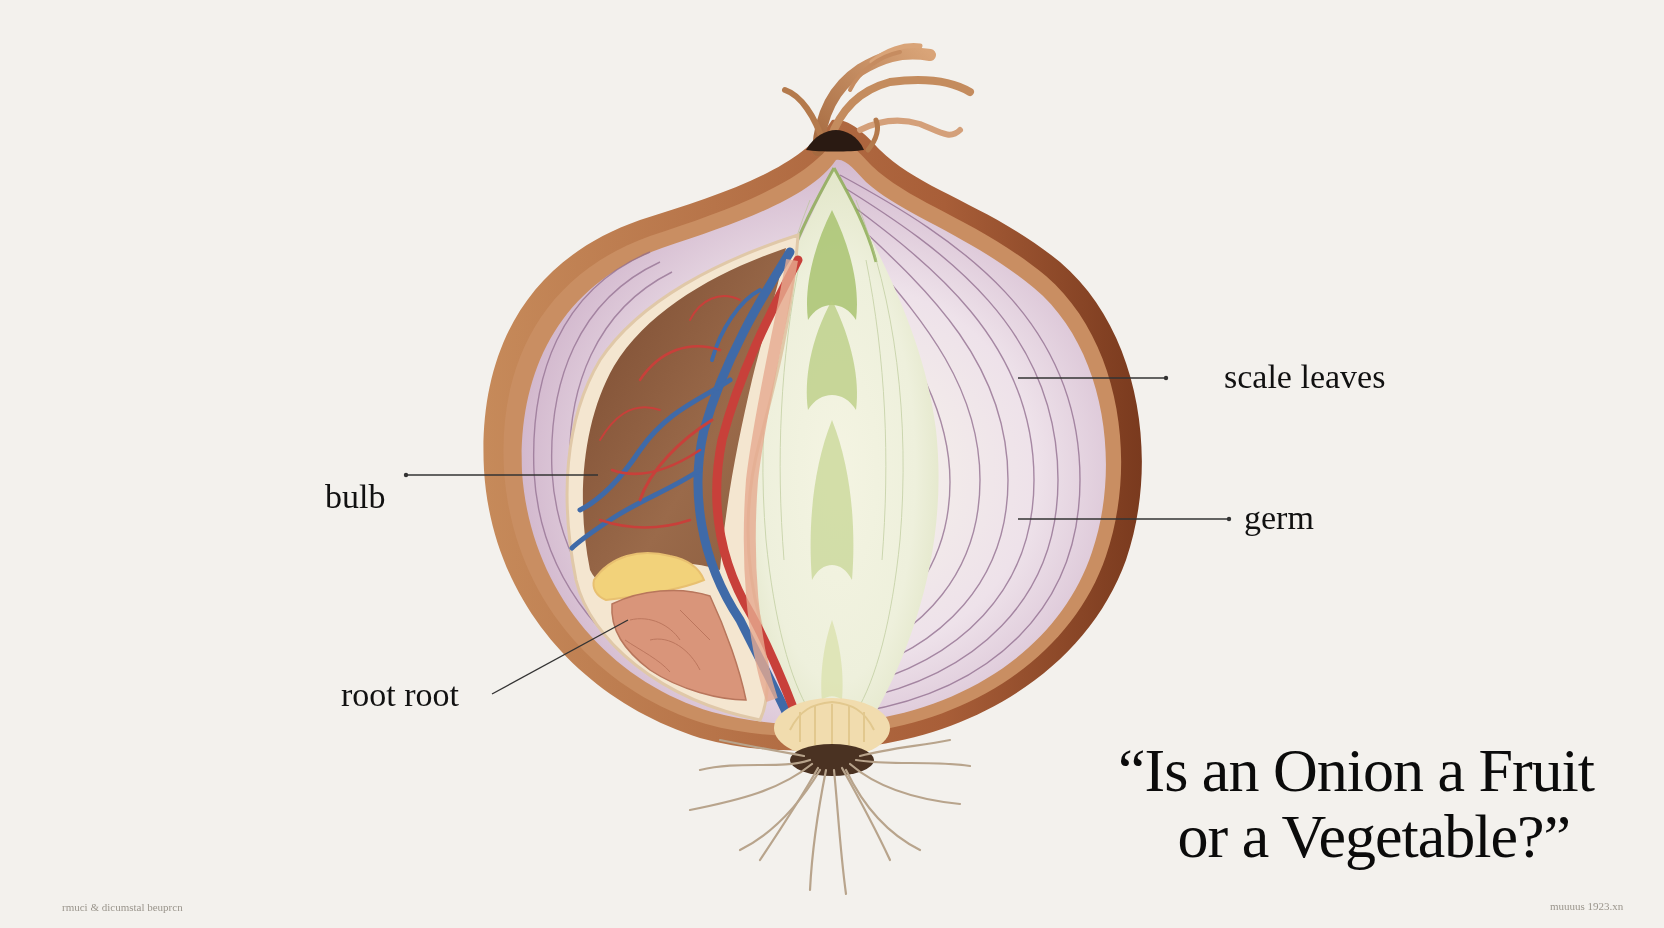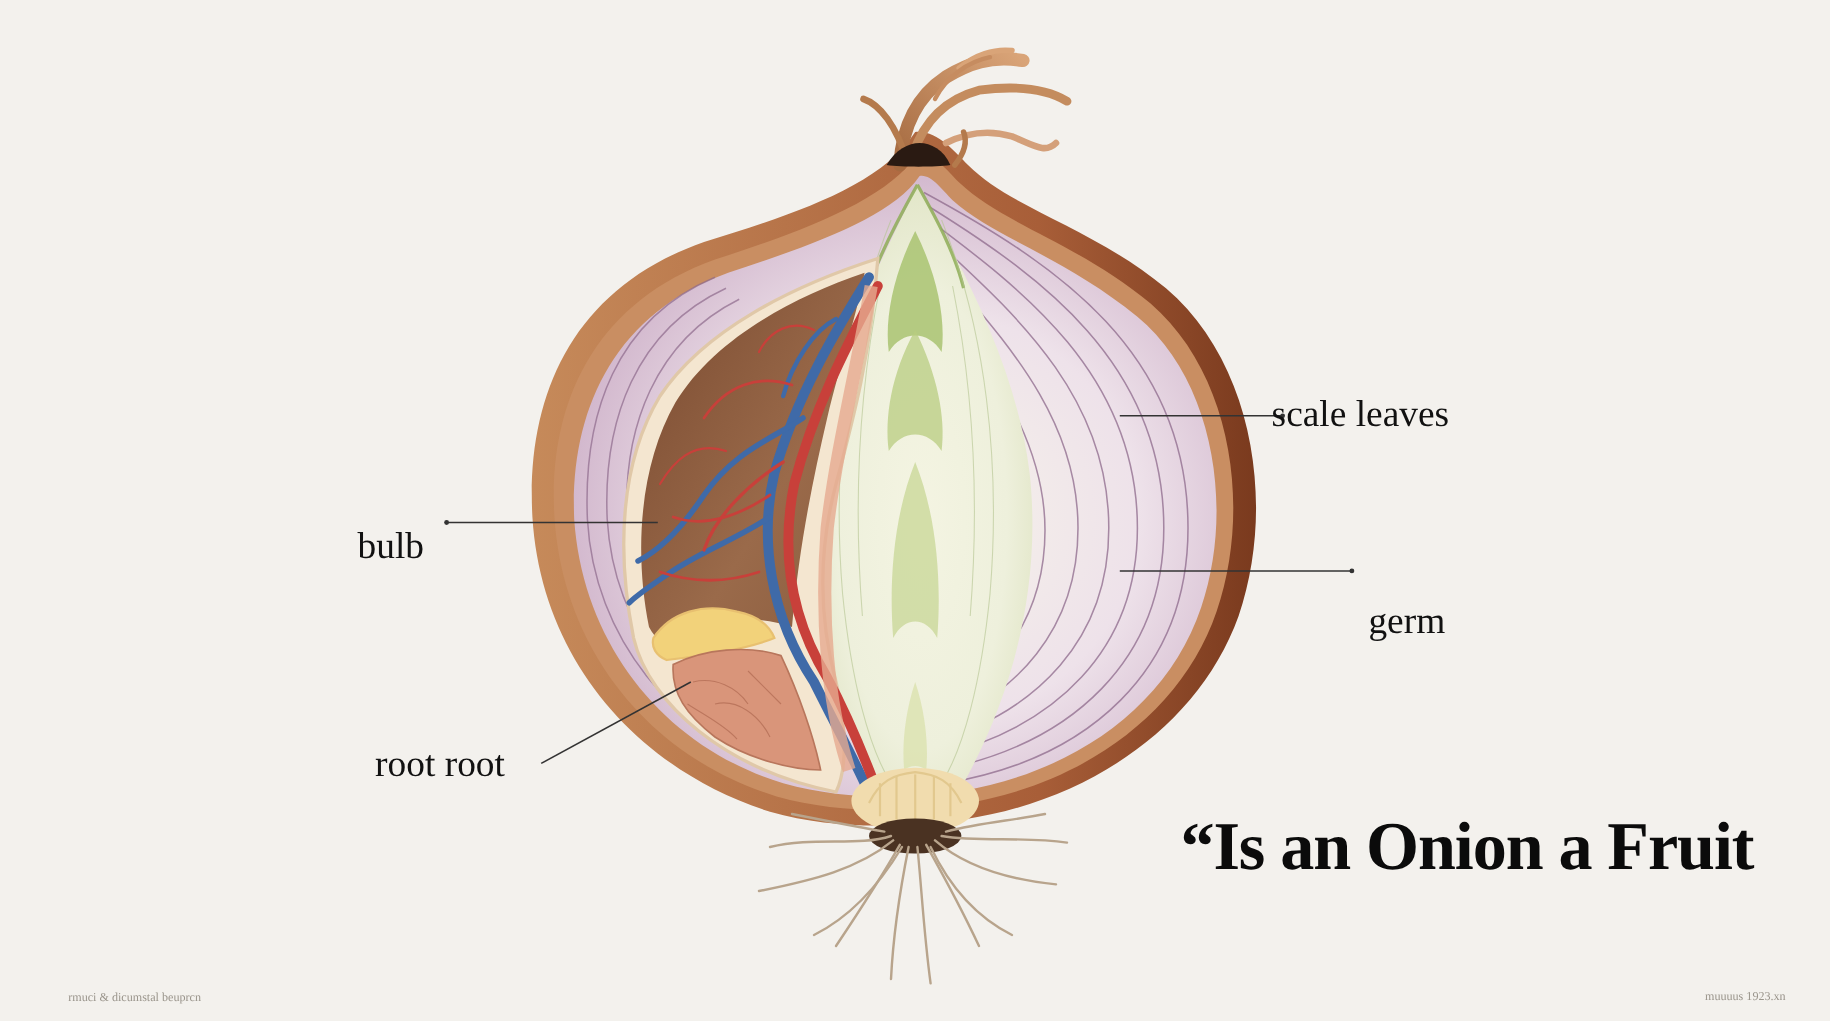--- a/index.html
+++ b/index.html
@@ -8,21 +8,21 @@
       background: #f3f1ed;
       position: relative;
       font-family: "Liberation Serif", "DejaVu Serif", serif;
     }
     .canvas { position: absolute; left: 0; top: 0; width: 1664px; height: 928px; }
     .label {
       position: absolute; color: #111; font-size: 34px; line-height: 1;
       font-family: "Liberation Serif", "DejaVu Serif", serif; white-space: nowrap;
     }
     .title {
-      position: absolute; color: #0b0b0b; font-weight: bold;
+      position: absolute; color: #0b0b0b; font-weight: normal;
       font-family: "Liberation Serif", "DejaVu Serif", serif;
       font-size: 62px; line-height: 66px; text-align: right; white-space: nowrap;
       letter-spacing: -1px;
     }
     .title .l1 { display: block; }
     .title .l2 { display: block; padding-right: 24px; }
     .footnote {
       position: absolute; font-size: 11px; color: #9a958c;
       font-family: "Liberation Serif", "DejaVu Serif", serif; white-space: nowrap;
     }
@@ -175,22 +175,23 @@
     </g>
     <g fill="#333">
       <circle cx="406" cy="475" r="2.2"></circle>
       <circle cx="1166" cy="378" r="2.2"></circle>
       <circle cx="1229" cy="519" r="2.2"></circle>
     </g>
   </svg>
 
   <div class="label" style="left:325px; top:480px;">bulb</div>
   <div class="label" style="left:341px; top:678px;">root root</div>
-  <div class="label" style="left:1156px; top:360px;">scale leaves</div>
-  <div class="label" style="left:1244px; top:501px;margin-top:47px;">germ</div>
+  <div class="label" style="left:1224px; top:360px;">scale leaves</div>
+  <div class="label" style="left:1244px; top:501px;">germ</div>
 
   <div class="title" style="right:70px; top:737px;">
     <span class="l1">“Is an Onion a Fruit</span>
+    <span class="l2">or a Vegetable?”</span>
   </div>
 
   <div class="footnote" style="left:46px; top:901px;margin-left:16px;">rmuci &amp; dicumstal beuprcn</div>
   <div class="footnote" style="left:1550px; top:900px;">muuuus 1923.xn</div>
 </div>
 
 </body></html>

